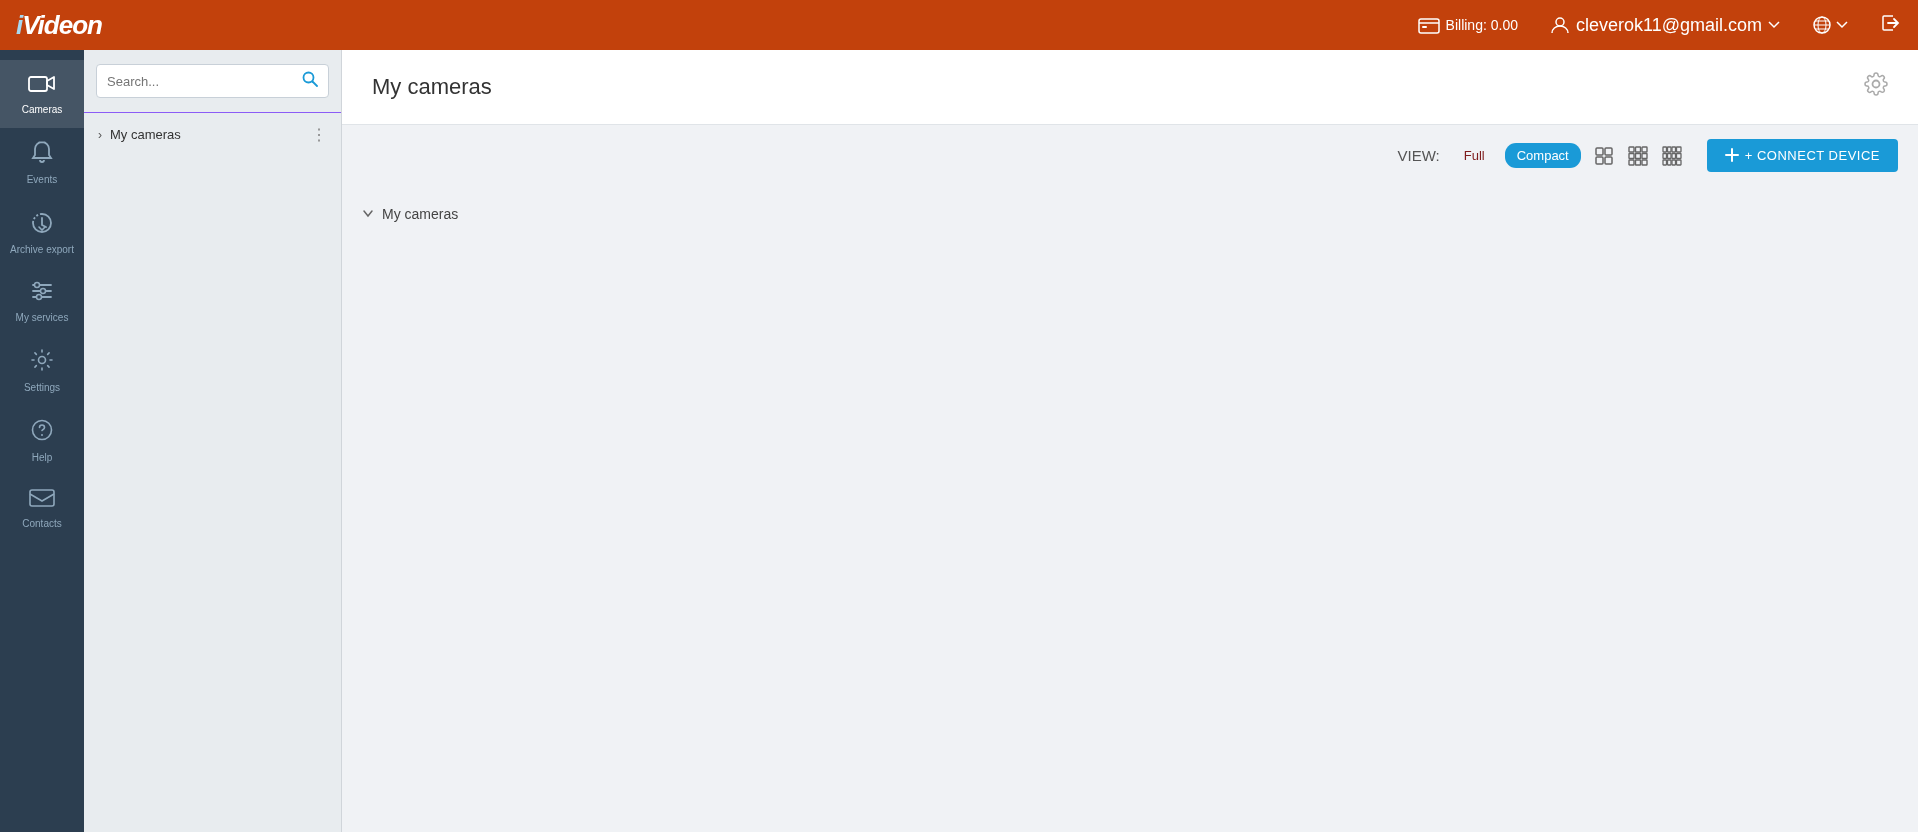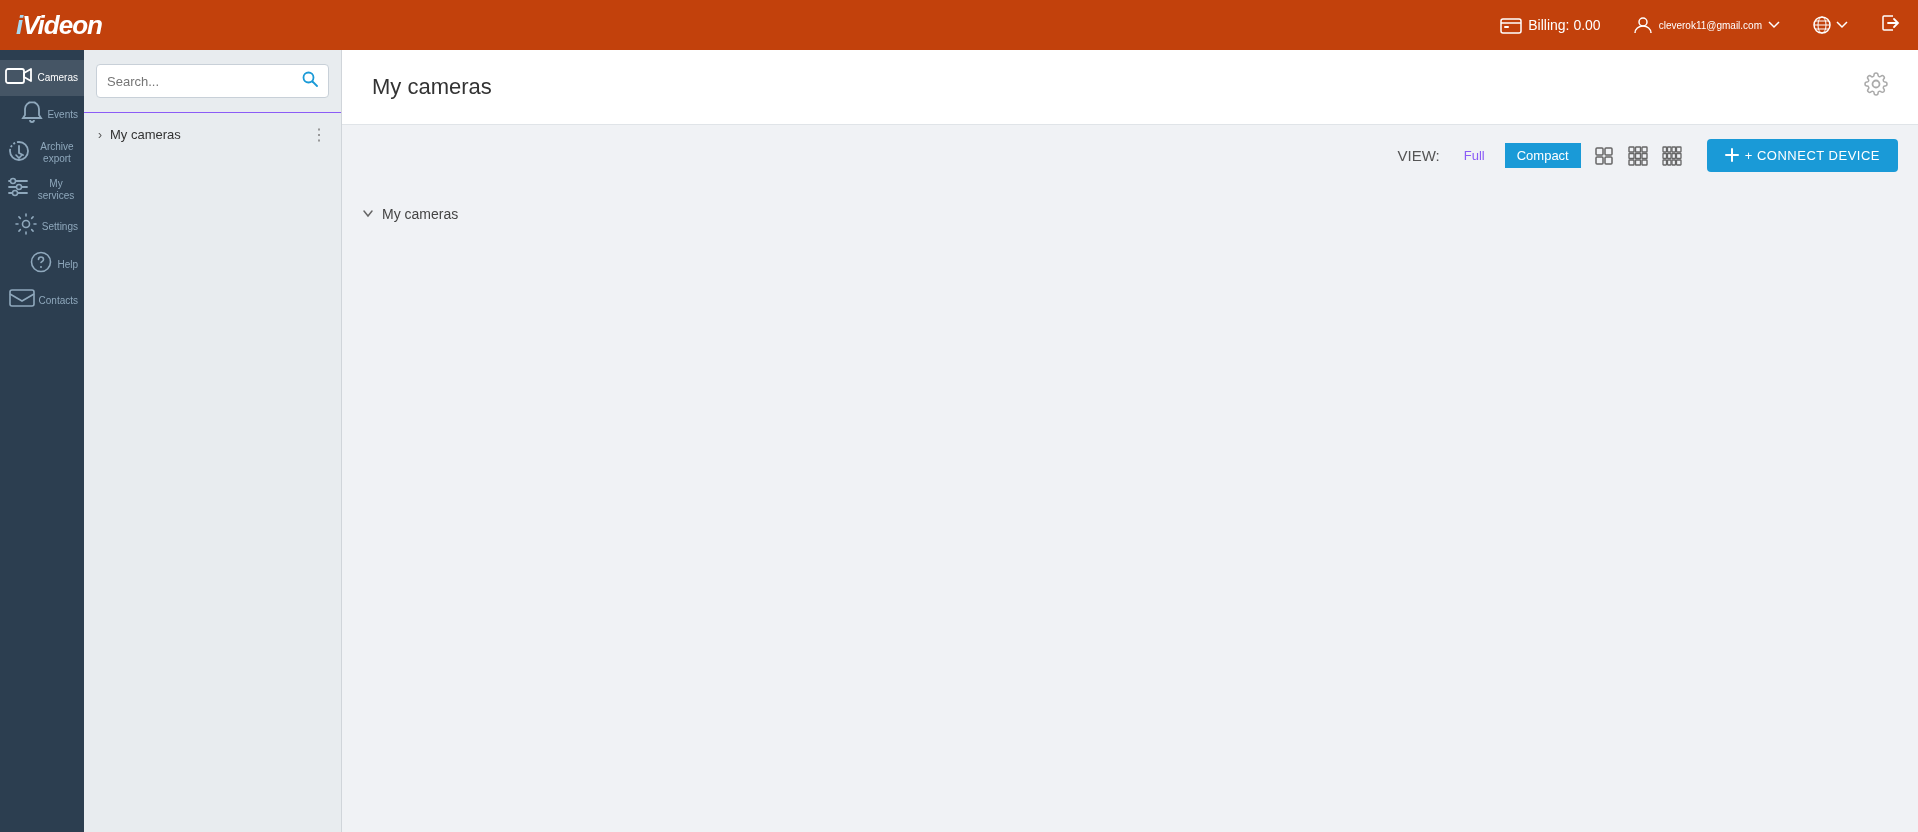--- a/index.html
+++ b/index.html
@@ -37,21 +37,21 @@
       align-items: center;
       gap: 6px;
       color: white;
       font-size: 14px;
     }
     .header-user {
       display: flex;
       align-items: center;
       gap: 6px;
       color: white;
-      font-size: 10px;
+      font-size: 18px;
       cursor: pointer;
     }
     .header-lang {
       display: flex;
       align-items: center;
       gap: 4px;
       color: white;
       font-size: 14px;
       cursor: pointer;
     }
@@ -70,25 +70,25 @@
       height: calc(100vh - 50px);
       background: #2c3e50;
       display: flex;
       flex-direction: column;
       align-items: center;
       padding-top: 10px;
       z-index: 99;
     }
     .sidebar-item {
       display: flex;
-      flex-direction: row;
-      align-items: center;
-      justify-content: flex-end;
+      flex-direction: column;
+      align-items: center;
+      justify-content: space-between;
       width: 84px;
-      padding: 4px 6px;
+      padding: 12px 6px;
       cursor: pointer;
       color: #8fa8bc;
       font-size: 11px;
       text-align: center;
       gap: 4px;
       transition: background 0.2s;
     }
     .sidebar-item.active { background: rgba(255,255,255,0.12); color: white; }
     .sidebar-item .icon { font-size: 22px; }
     .sidebar-item .label { font-size: 10px; line-height: 1.2; }
@@ -179,24 +179,24 @@
       gap: 8px;
       background: #f0f2f5;
     }
     .view-label { font-size: 15px; color: #555; margin-right: 4px; }
     .view-btn {
       padding: 5px 12px;
       font-size: 13px;
       border: none;
       background: transparent;
       cursor: pointer;
-      color: #8b5cf6;
+      color: #7f1d1d;
       border-radius: 3px;
     }
-    .view-btn.active { background: #1a9ad7; color: white; border-radius: 0; }
+    .view-btn.active { background: #1a9ad7; color: white; border-radius: 11px; }
     .view-grid-btns { display: flex; gap: 4px; align-items: center; }
     .grid-icon-btn {
       width: 30px;
       height: 30px;
       display: flex;
       align-items: center;
       justify-content: center;
       cursor: pointer;
       color: #666;
       font-size: 16px;

